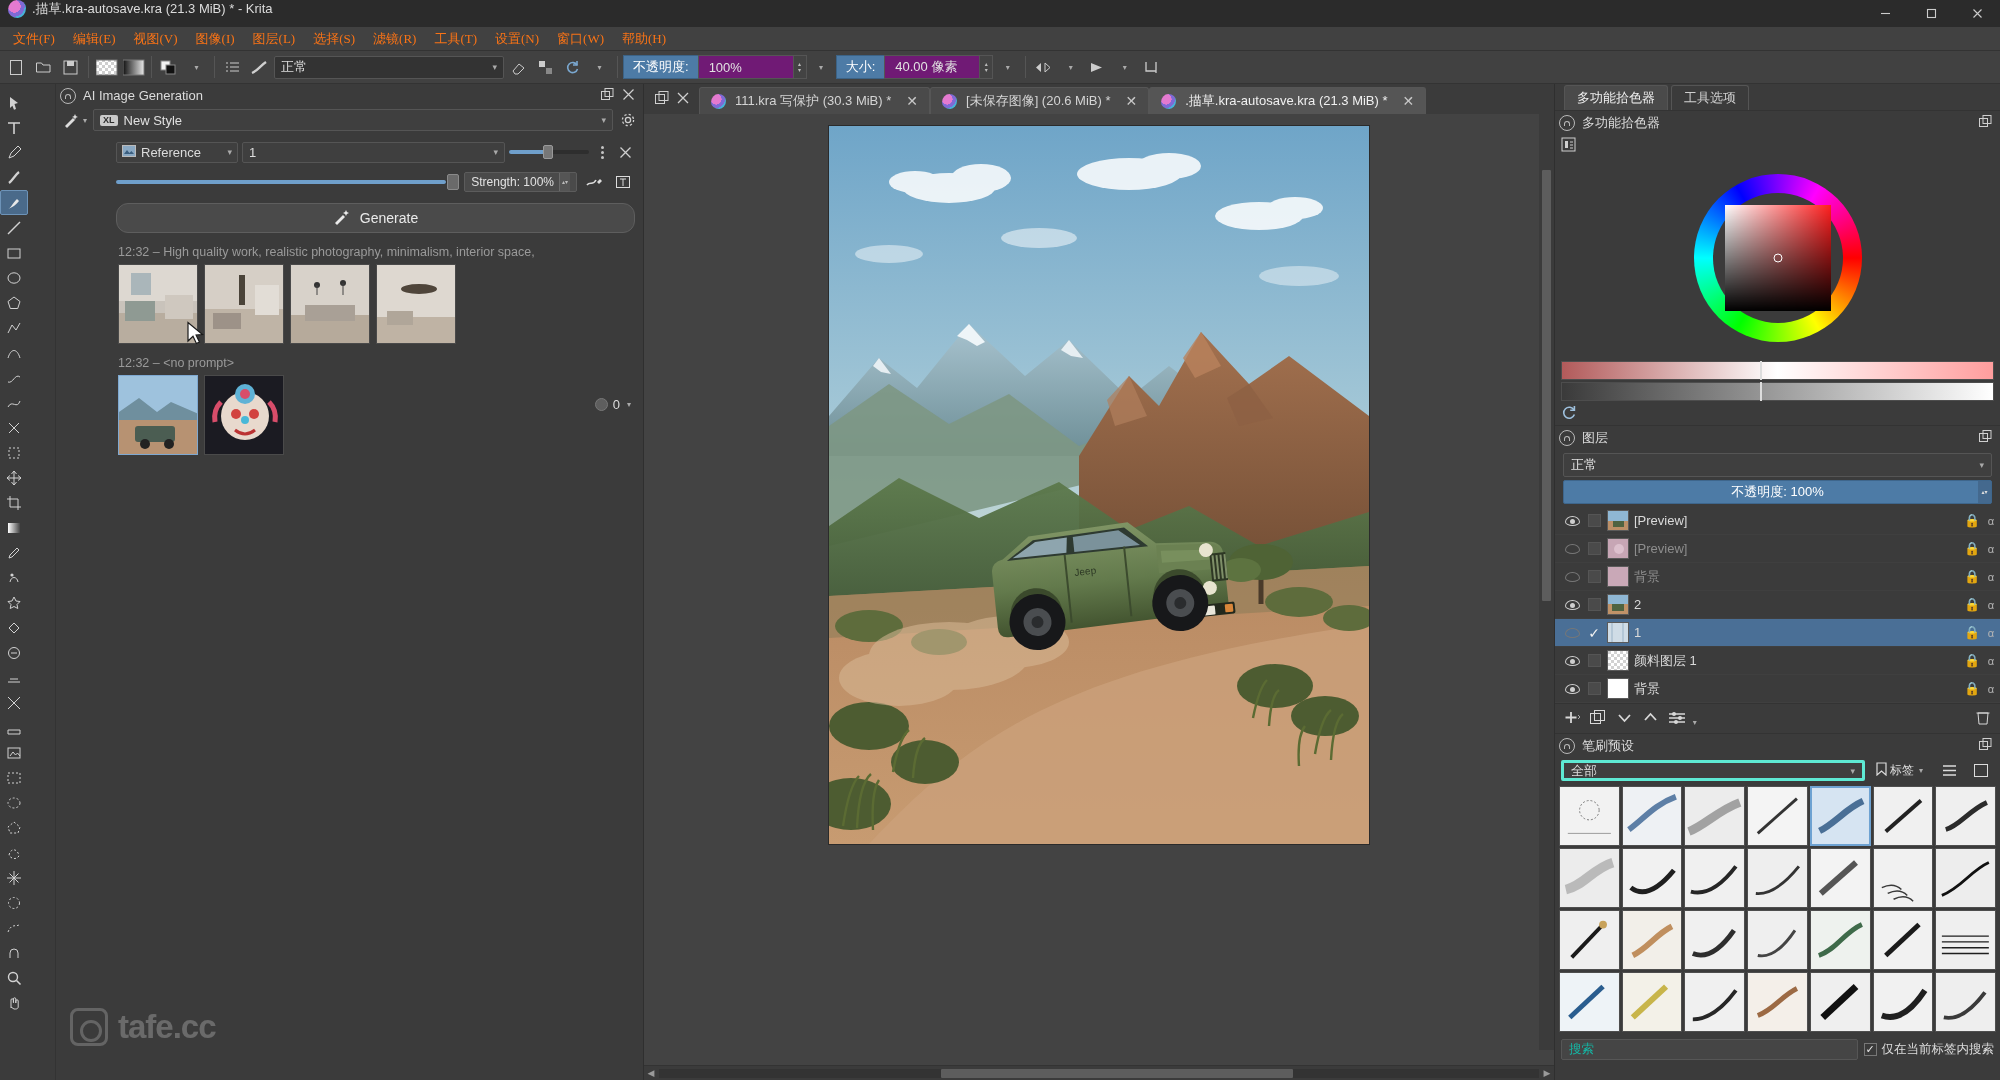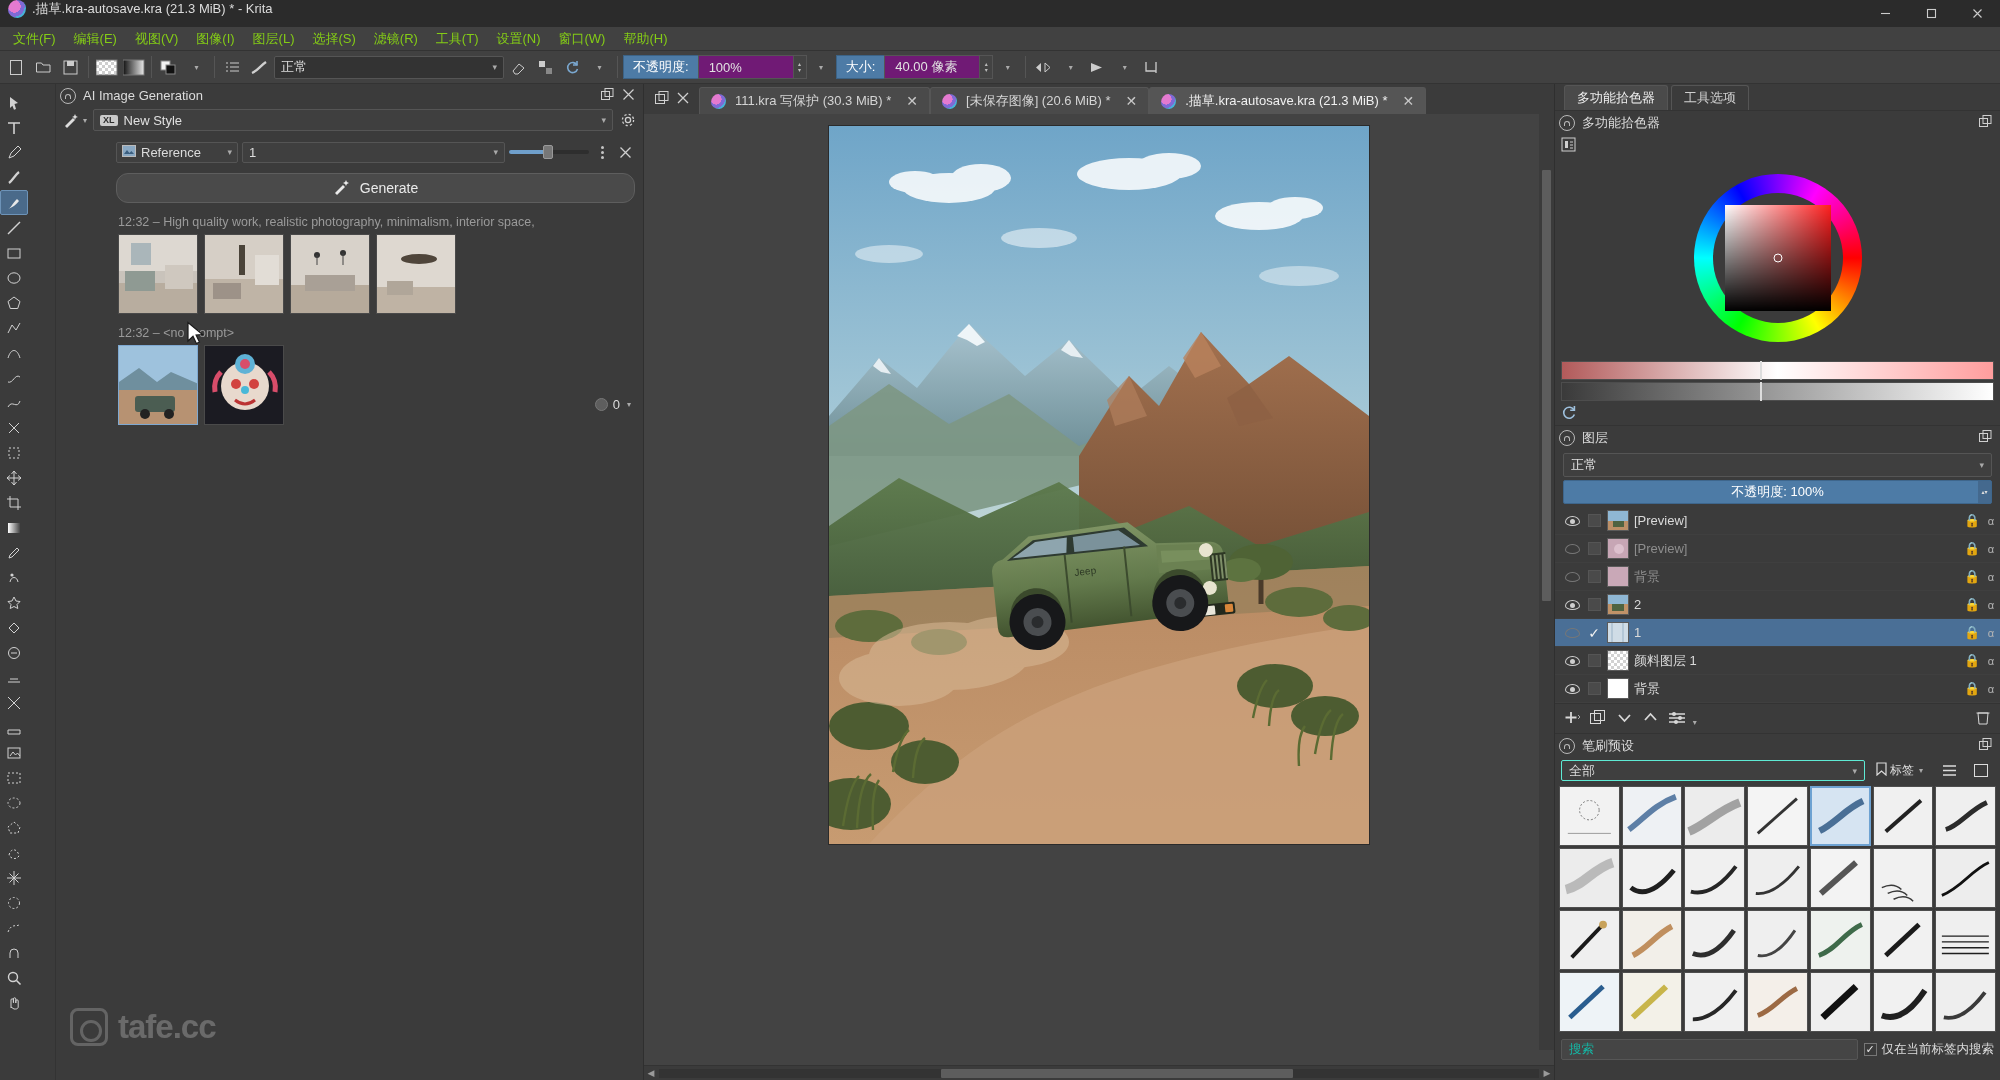--- a/index.html
+++ b/index.html
@@ -17,21 +17,21 @@
     background:radial-gradient(circle at 35% 35%,#e47ad0 0 38%,#7f6ad6 39% 62%,#48b0d8 63% 100%);
     border-radius:50% 50% 45% 55%/55% 45% 55% 45%; }
   .tb-title{ font-size:13px; color:#dcdcdc; white-space:nowrap; }
   .tb-spacer{ flex:1; }
   .tb-btn{ width:46px;height:27px;display:flex;align-items:center;justify-content:center;color:#cfcfcf;font-size:12px; }
   .tb-btn svg{ display:block; }
 
   
   .menubar{ height:24px; background:#414141; display:flex; align-items:center; padding-left:4px; flex:none;
     border-bottom:1px solid #333; }
-  .menu-item{ padding:2px 9px; font-size:13px; color:#84cc16; white-space:nowrap; line-height:18px; }
+  .menu-item{ padding:2px 9px; font-size:13px; color:#f97316; white-space:nowrap; line-height:18px;font-family:Liberation Serif, serif; }
 
   
   .toolbar{ height:33px; background:#414141; display:flex; align-items:center; gap:2px; padding:0 4px; flex:none;
     border-bottom:1px solid #333; }
   .tbi{ width:25px;height:25px; display:flex;align-items:center;justify-content:center;
     color:#cfcfcf; border:1px solid transparent; border-radius:2px; }
   .tbsep{ width:1px;height:22px;background:#555; margin:0 3px; }
   .blendcombo{ width:230px;height:23px;background:#333;border:1px solid #555;border-radius:2px;
     display:flex;align-items:center;padding:0 6px; font-size:13px; color:#dcdcdc; }
   .blendcombo .arr{ margin-left:auto; font-size:9px; color:#aaa; }
@@ -181,21 +181,21 @@
   .check{ color:#f2f2f2;font-size:14px;line-height:14px;}
   .lthumb{ width:22px;height:21px;border:1px solid #5a5a5a;margin:0 5px 0 2px;overflow:hidden;flex:none;}
   .lname{ font-size:13px;color:#dadada;display:flex;align-items:center;gap:4px;}
   .lname.dim{ color:#8d8d8d; }
   .lprops{ margin-left:auto;display:flex;align-items:center;gap:7px;color:#b5b5b5;font-size:11px;}
   .alphaglyph{ font-size:13px; }
 
   .layertools{ height:30px;display:flex;align-items:center;gap:9px;padding:0 9px;border-top:1px solid #333;}
 
   .bp-filter{ height:23px;margin:2px 6px 0 6px;display:flex;align-items:center;gap:5px;}
-  .bp-filter .sel{ flex:1;height:21px;background:#3f3f3f;border:1px solid #5eead4;border-radius:2px;
+  .bp-filter .sel{ flex:1;height:21px;background:#3f3f3f;border:3px solid #5eead4;border-radius:2px;
     display:flex;align-items:center;padding:0 7px;font-size:13px;color:#dcdcdc;}
   .bp-filter .sel .arr{margin-left:auto;font-size:9px;color:#aaa;}
   .tagbtn{ height:21px;display:flex;align-items:center;gap:3px;padding:0 5px;color:#dcdcdc;font-size:12px;
     border:1px solid transparent;}
   .presetgrid{ display:grid;grid-template-columns:repeat(7,1fr); gap:2px; padding:4px 4px 0 4px;}
   .preset{ height:60px;border:1px solid #4e4e4e;background:#e9e9e9;position:relative;overflow:hidden;}
   .preset.sel{ border:2px solid #6ea2d2; background:#cfe0f1;}
   .bp-bottom{ height:26px;display:flex;align-items:center;gap:6px;padding:0 6px;margin-top:4px;}
   .searchbox{ flex:1;height:21px;background:#454545;border:1px solid #565656;border-radius:2px;
     display:flex;align-items:center;padding:0 7px;font-size:12.5px;color:#14b8a6;}
@@ -646,20 +646,43 @@
             <i></i>
             <i></i>
           </div>
         <div class="xbtn">
           <svg width="13" height="13" viewBox="0 0 13 13">
               <path d="M1.5 1.5l10 10M11.5 1.5l-10 10" stroke="#cfcfcf" stroke-width="1.3"></path>
             </svg>
           </div>
       </div>
 
+      <div class="strengthrow">
+        <div class="bigslider">
+          <div class="track"></div>
+            <div class="fill"></div>
+            <div class="knob"></div>
+        </div>
+        <div class="strengthval">
+          <span>Strength: 100%</span>
+          <span class="st">▴▾</span>
+        </div>
+        <div class="iconbtn">
+          <svg width="18" height="16" viewBox="0 0 18 16">
+              <path d="M2 11c3-4 6 1 9-5" stroke="#dcdcdc" stroke-width="1.6" fill="none"></path>
+              <path d="M12 8l2 2 3-3-2-2z" fill="#dcdcdc"></path>
+            </svg>
+          </div>
+        <div class="iconbtn">
+          <svg width="18" height="16" viewBox="0 0 18 16">
+              <rect x="2.5" y="2.5" width="13" height="11" fill="none" stroke="#dcdcdc"></rect>
+              <path d="M6 5h6M9 5v7" stroke="#dcdcdc"></path>
+            </svg>
+          </div>
+      </div>
 
       <div class="generate">
         <span>
           <svg width="18" height="16" viewBox="0 0 18 16">
               <path d="M2 14l8-8 2 2-8 8z" fill="#eaeaea"></path>
               <path d="M13 1l.9 2.1L16 4l-2.1.9L13 7l-.9-2.1L10 4l2.1-.9z" fill="#eaeaea"></path>
             </svg></span>
         <span>Generate</span>
       </div>
 

